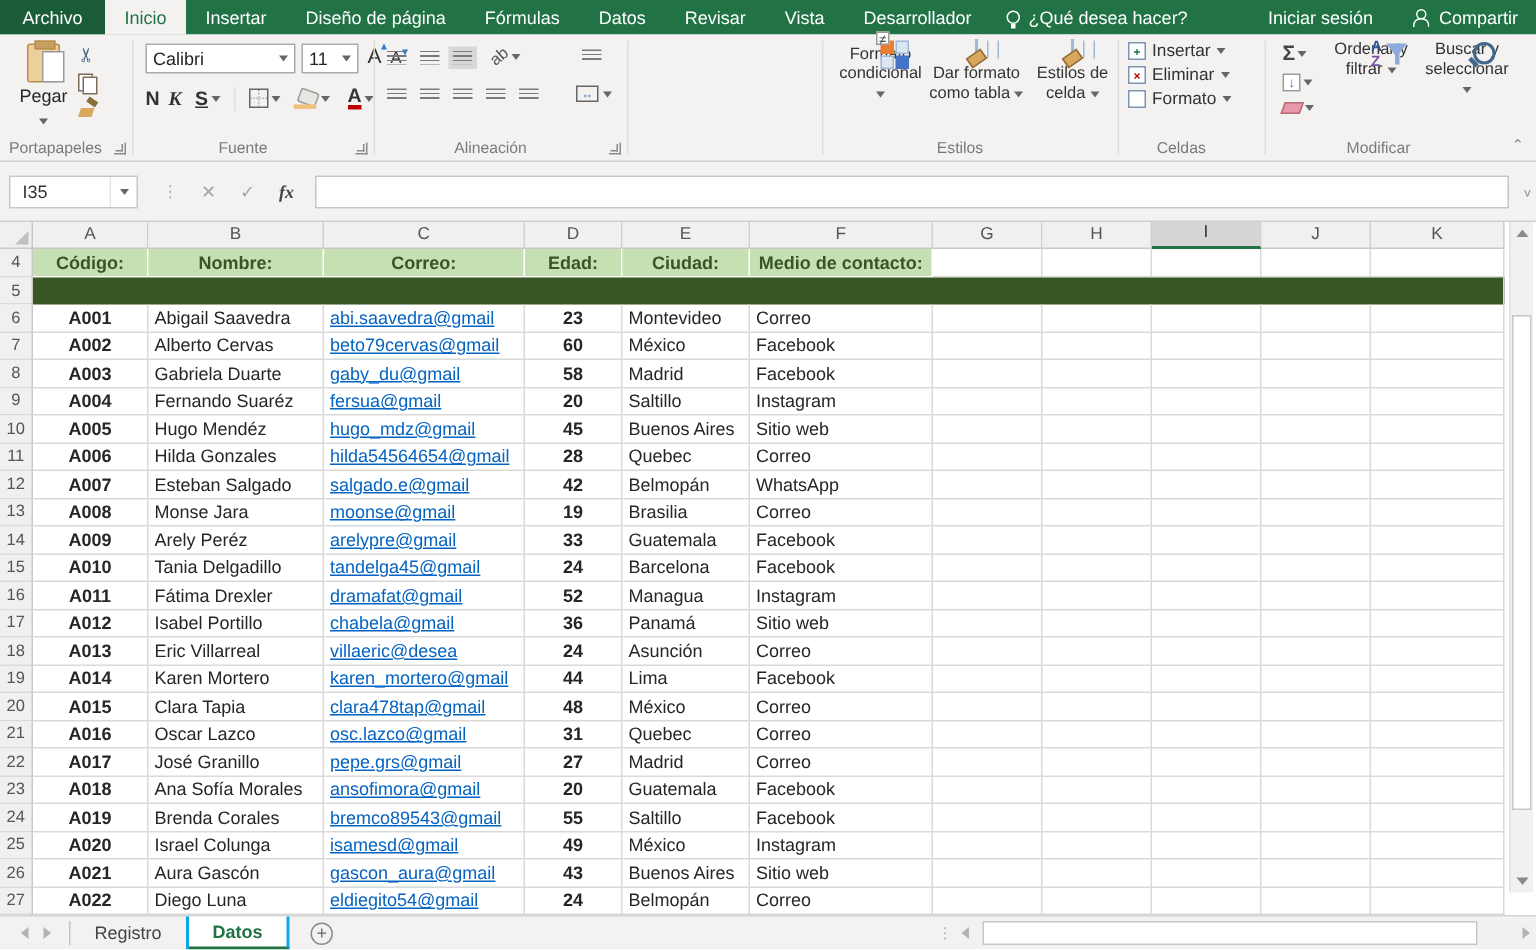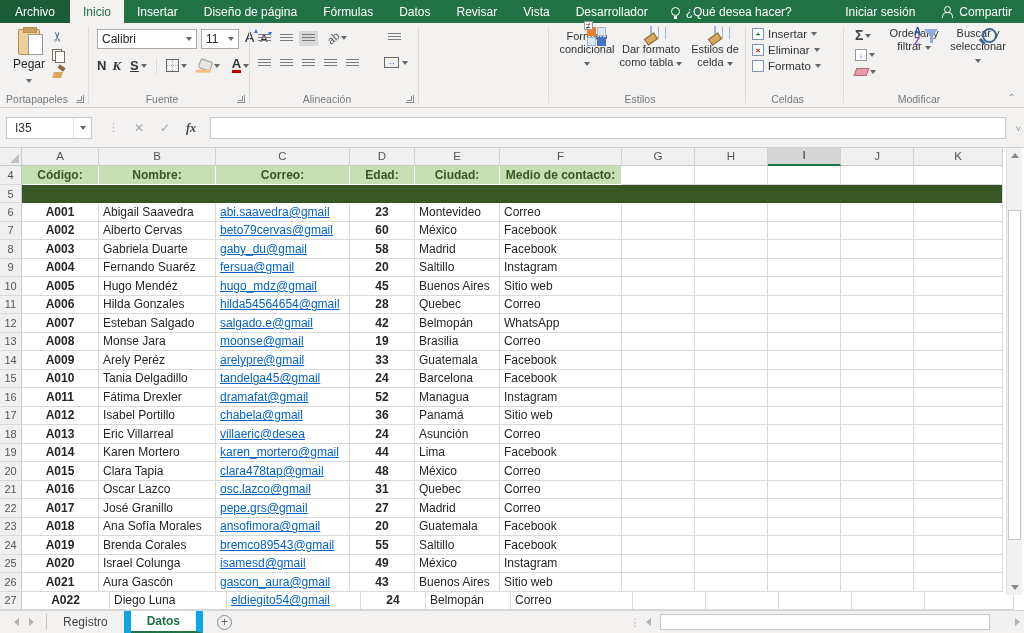--- a/index.html
+++ b/index.html
@@ -147,21 +147,21 @@
   .sarr { position:absolute; width:0; height:0; }
   .up { left:4px; top:5px; border-left:4px solid transparent; border-right:4px solid transparent; border-bottom:5px solid #8a8a8a; }
   .down { left:4px; bottom:5px; border-left:4px solid transparent; border-right:4px solid transparent; border-top:5px solid #8a8a8a; }
 
   
   .sheetbar { position:absolute; left:0; top:610px; width:1024px; height:23px; background:#f3f2f1; border-top:1px solid #d4d4d4; display:flex; align-items:stretch; }
   .navarrs { display:flex; align-items:center; gap:10px; padding:0 12px 0 14px; }
   .tri-l { width:0; height:0; border-top:4px solid transparent; border-bottom:4px solid transparent; border-right:5px solid #b5b3b1; }
   .tri-r { width:0; height:0; border-top:4px solid transparent; border-bottom:4px solid transparent; border-left:5px solid #b5b3b1; }
   .tabdiv { width:1px; background:#c6c4c2; margin:3px 0; }
-  .stab { padding:0 16px; display:flex; align-items:center; font-size:12px; color:#444; border-right:7px solid #0ea5e9; }
+  .stab { padding:0 16px; display:flex; align-items:center; font-size:12px; color:#444; border-right:2px solid #0ea5e9; }
   .stab.active { background:#fff; color:#217346; font-weight:bold; border-bottom:2px solid #217346; }
   .newsheet { display:flex; align-items:center; padding:0 14px; }
   .plus { width:15px; height:15px; border:1px solid #8a8a8a; border-radius:50%; color:#666; font-size:12px; line-height:13px; text-align:center; }
   .hs-dots { display:flex; align-items:center; color:#b0aeac; font-size:10px; padding:0 4px; margin-left:2px; }
   .hscroll { position:relative; flex:1; margin:2px 2px 2px 0; background:#f1f1f1; }
   .hl { position:absolute; left:2px; top:5px; }
   .hr { position:absolute; right:2px; top:5px; }
   .hthumb { position:absolute; left:16px; top:1px; height:16px; width:330px; background:#fff; border:1px solid #c6c6c6; }
 </style>
 </head>
@@ -695,21 +695,21 @@
           <div class="cell" style="width: 85px;">Buenos Aires</div>
           <div class="cell" style="width: 122px;">Sitio web</div>
           <div class="cell" style="width: 73px;"></div>
           <div class="cell" style="width: 73px;"></div>
           <div class="cell" style="width: 73px;"></div>
           <div class="cell" style="width: 73px;"></div>
           <div class="cell" style="width: 89px;"></div>
         </div>
         <div class="grow" style="height: 18.5px;">
           <div class="rownum">27</div>
-          <div class="cell center" style="width: 88px;">A022</div>
+          <div class="cell center" style="width: 77px;">A022</div>
           <div class="cell" style="width: 117px;">Diego Luna</div>
           <div class="cell link" style="width: 134px;">eldiegito54@gmail</div>
           <div class="cell center" style="width: 65px;">24</div>
           <div class="cell" style="width: 85px;">Belmopán</div>
           <div class="cell" style="width: 122px;">Correo</div>
           <div class="cell" style="width: 73px;"></div>
           <div class="cell" style="width: 73px;"></div>
           <div class="cell" style="width: 73px;"></div>
           <div class="cell" style="width: 73px;"></div>
           <div class="cell" style="width: 89px;"></div>

